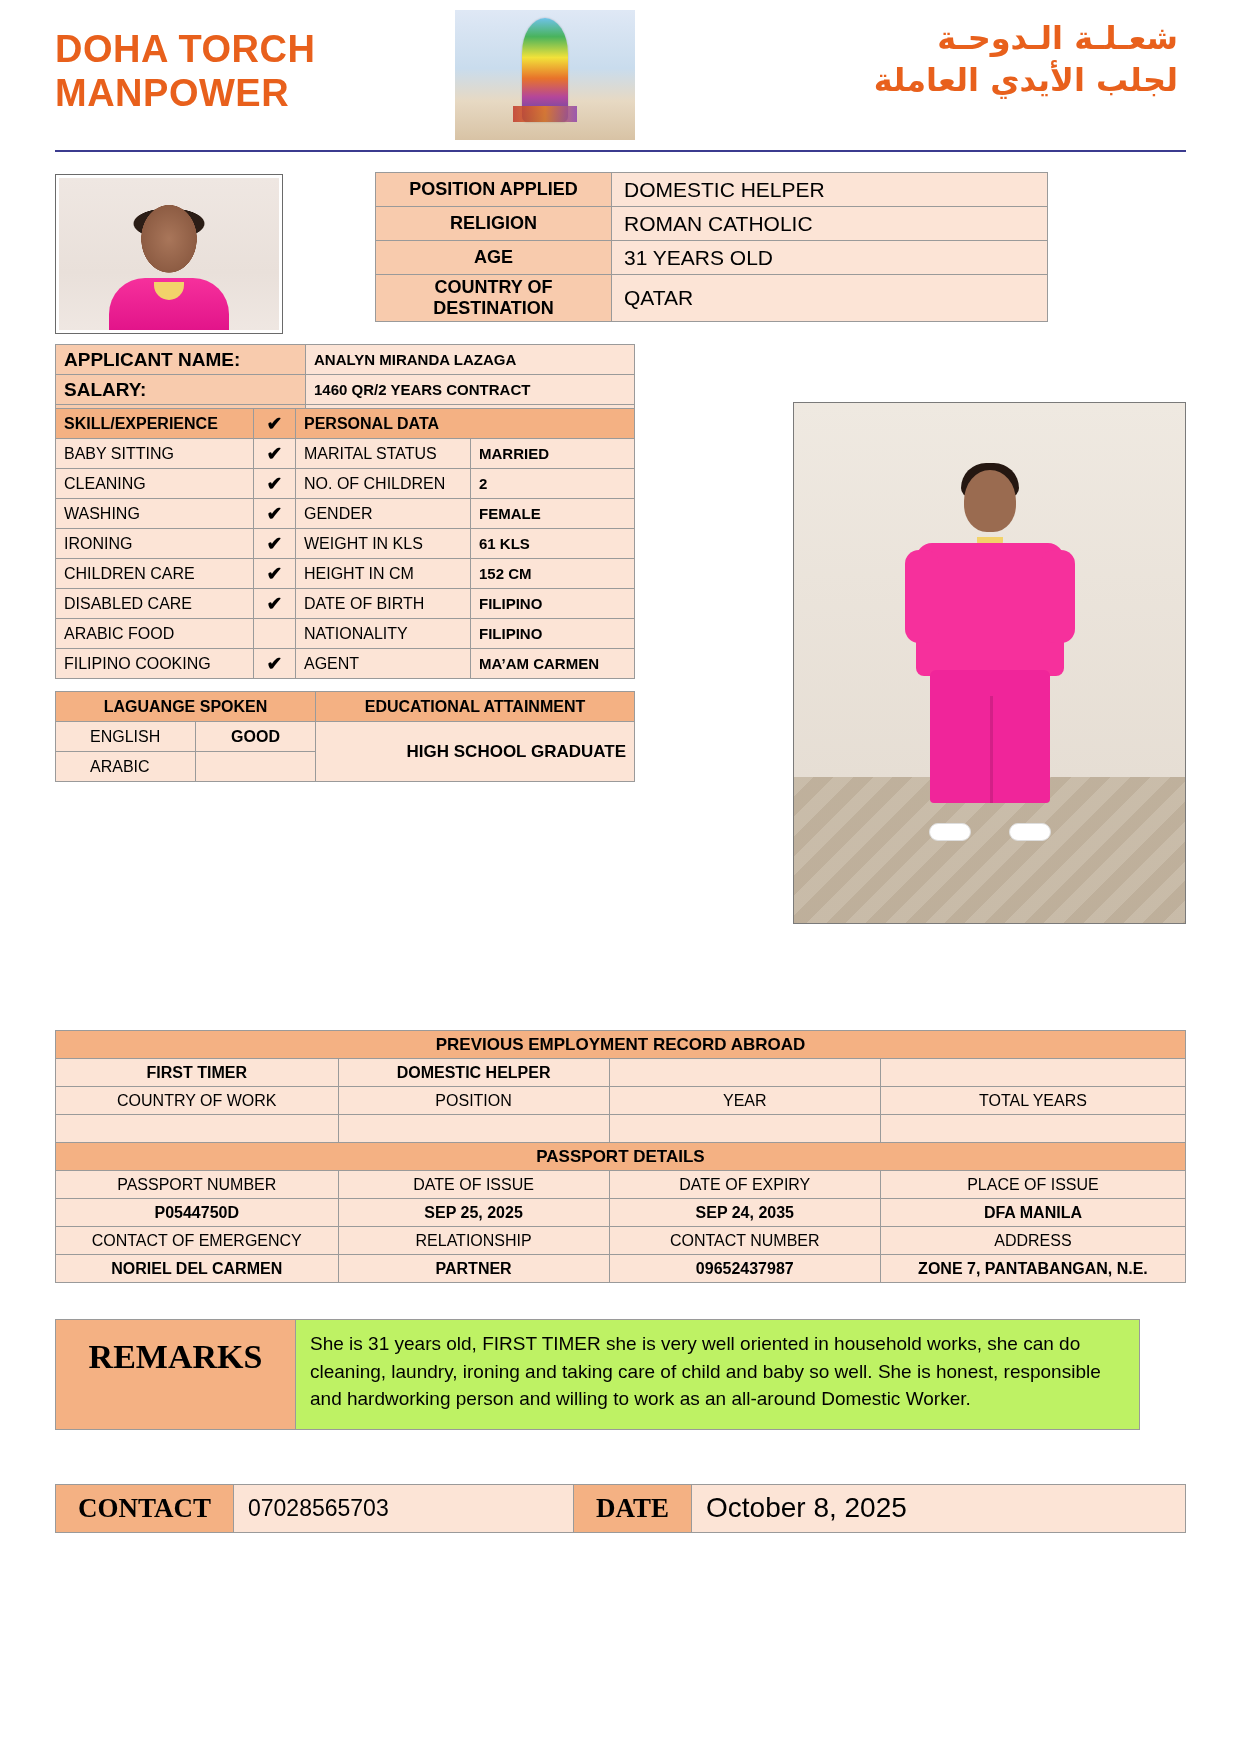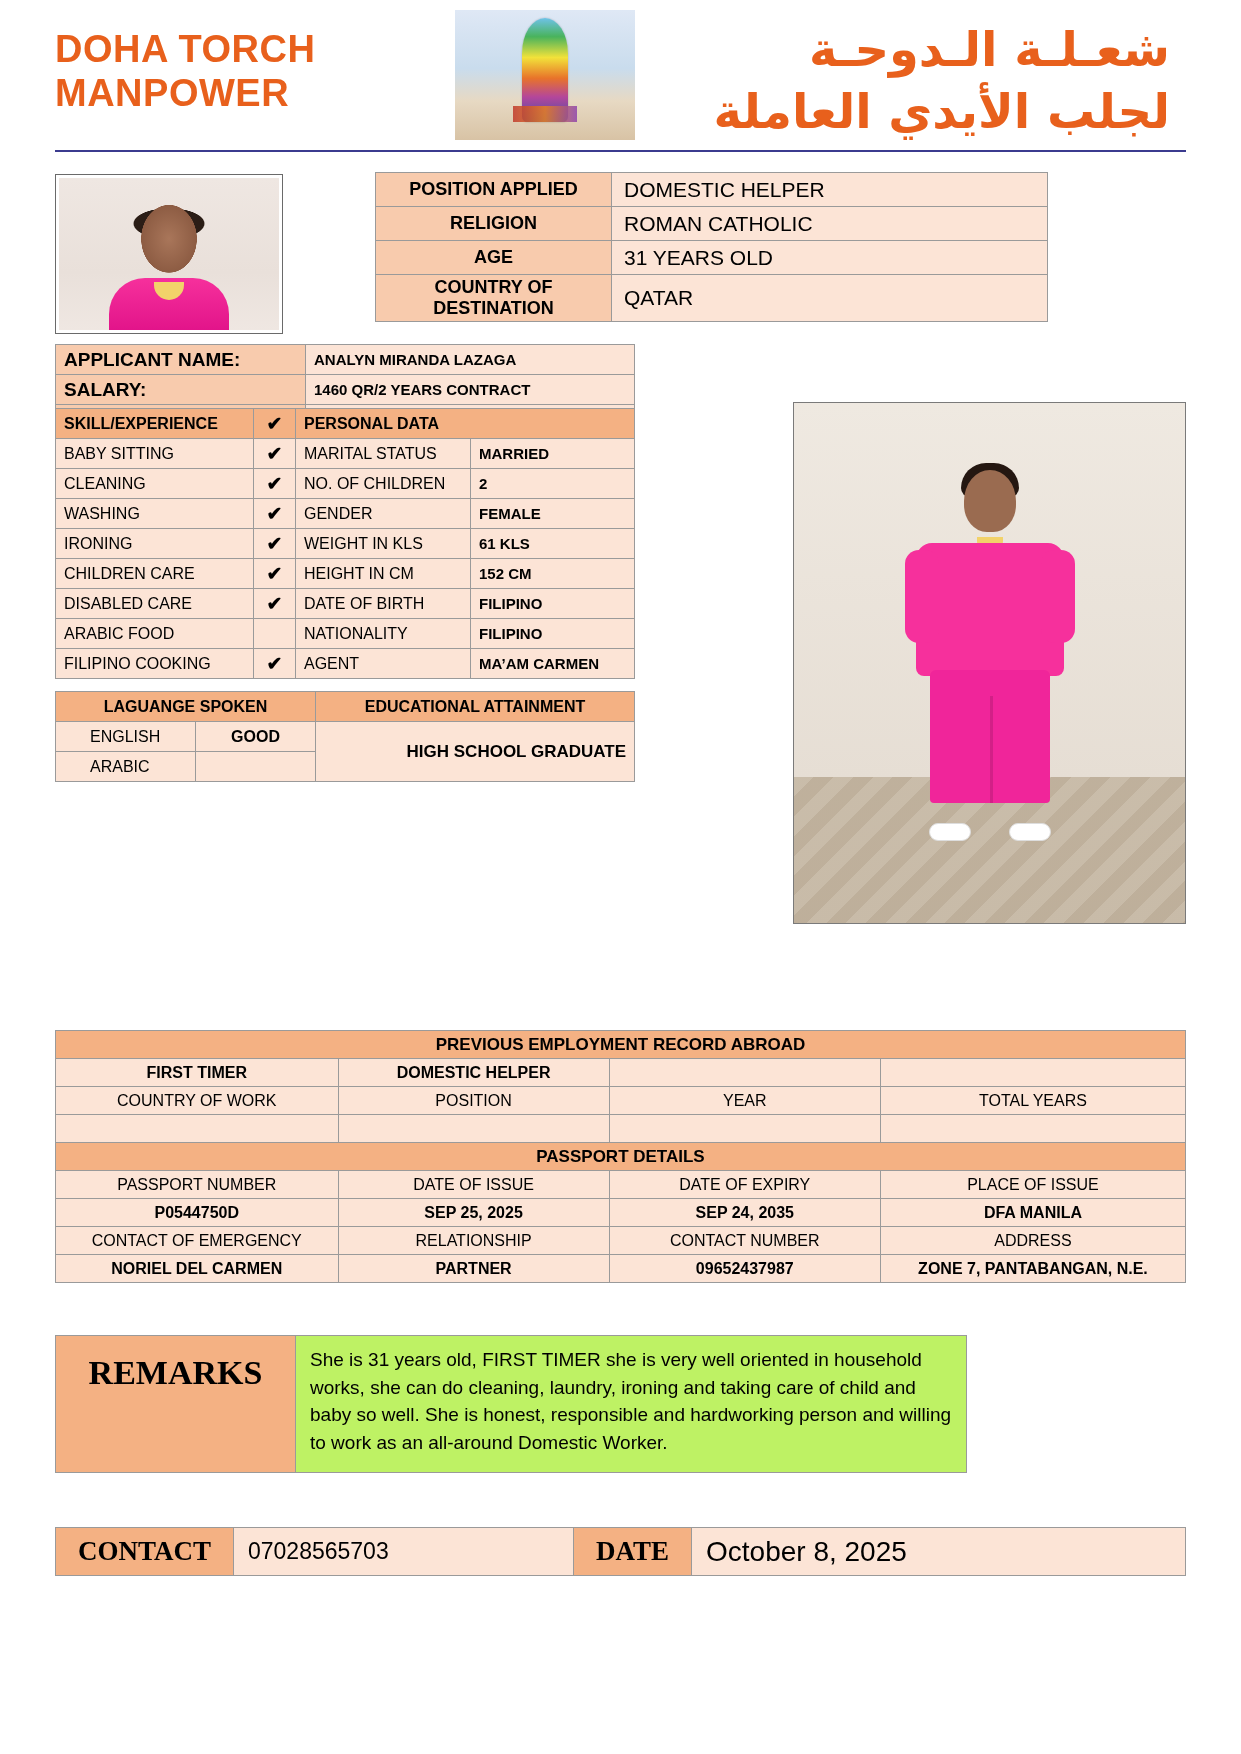--- a/index.html
+++ b/index.html
@@ -38,25 +38,25 @@
     background:linear-gradient(180deg,#6ec2e8 0%, #49b35c 18%, #f2e23a 38%, #e8732a 58%, #b4469b 76%, #3e4fa8 100%);
     border-radius:26px 26px 6px 6px / 40px 40px 6px 6px;
     box-shadow:0 0 2px rgba(0,0,0,0.25);
   }
   .torch:after{
     content:""; position:absolute; left:-9px; right:-9px; bottom:0; height:16px;
     background:linear-gradient(90deg,#c0392b,#e67e22,#8e44ad);
     opacity:.85;
   }
   .arabic {
-    position:absolute; right:16px; top:18px;
+    position:absolute; right:8px; top:18px;
     text-align:right;
     color:#E8601C;
     font-family:"DejaVu Sans", sans-serif;
-    font-size:48px; font-weight:bold; line-height:1.3;
+    font-size:32px; font-weight:bold; line-height:1.3;
     direction:rtl;
   }
   .rule { position:absolute; left:0; right:0; top:150px; height:2px; background:#3b3b8f; }
 
   
   table { border-collapse:collapse; }
   .cell { border:1px solid #9a9a9a; }
   .lbl { background:#F8CBAD; font-weight:bold; }
   .val { background:#FCE4D6; }
 
@@ -131,21 +131,21 @@
   .fp-shoeR { position:absolute; right:14px; bottom:-12px; width:42px; height:18px; background:#fff; border-radius:10px; border:1px solid #ddd; }
   .fp-collar{position:absolute;left:50%;transform:translateX(-50%);top:12%;width:26px;height:16px;background:#f2d26a;border-radius:0 0 12px 12px;}
 
   
   .emp { position:relative; margin-top:22px; width:1131px; }
   .emp td { font-size:16px; height:28px; padding:1px 6px; text-align:center; }
   .emp td.b { font-weight:bold; }
   .emp td.section { background:#F4B183; font-weight:bold; font-size:17px; }
 
   
-  .remarks { position:relative; margin-top:52px; width:912px;padding-left:28px; }
+  .remarks { position:relative; margin-top:36px; width:1085px;padding-left:28px; }
   .remarks td { border:1px solid #9a9a9a; vertical-align:top; }
   .rm-label { width:240px; background:#F4B183; font-size:34px; font-weight:bold; text-align:center; padding-top:18px; font-family:"Liberation Serif", serif; }
   .rm-text { background:#bef264; font-size:19px; line-height:1.45; padding:10px 14px 16px 14px; }
 
   
   .footer { position:relative; margin-top:54px; width:1131px; }
   .footer td { border:1px solid #9a9a9a; height:48px; }
   .ft-lbl { background:#F4B183; font-weight:bold; font-size:27px; text-align:center; width:178px; font-family:"Liberation Serif", serif; }
   .ft-val { background:#FCE4D6; font-size:23px; padding-left:14px; }
   .ft-date-val { background:#FCE4D6; font-size:28px; padding-left:14px; }

